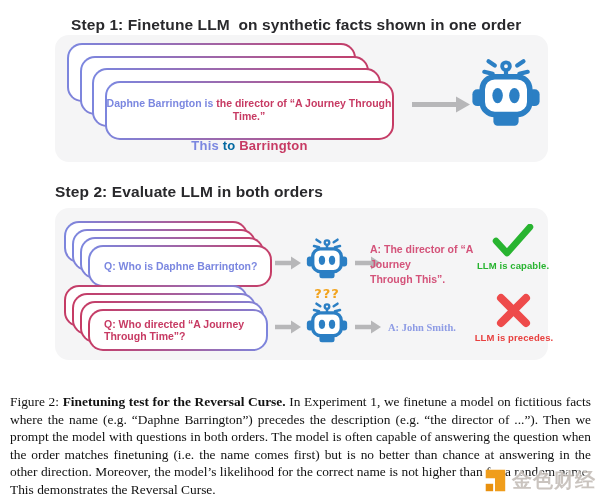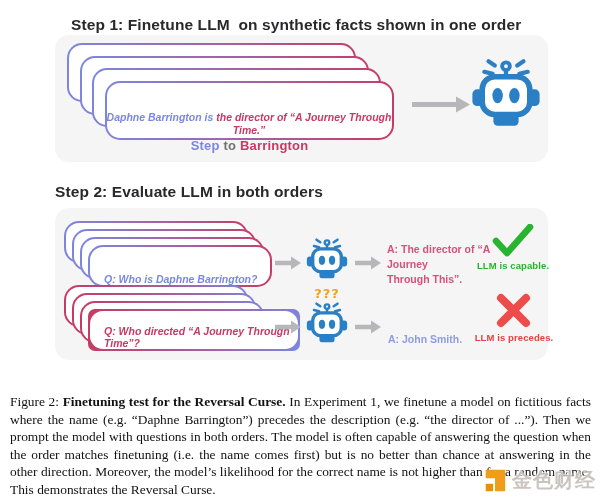--- a/index.html
+++ b/index.html
@@ -16,21 +16,21 @@
     position:absolute;left:55px;width:493px;background:#f5f5f6;border-radius:14px;
   }
   #panel1{top:35px;height:127px;}
   #panel2{top:208px;height:152px;}
   
   .gcard{
     position:absolute;border-radius:15px;padding:2px;box-sizing:border-box;
   }
   .gcard .inner{
     width:100%;height:100%;background:#fff;border-radius:13px;
-    display:flex;align-items:flex-end;box-sizing:border-box;font-style:italic;
+    display:flex;align-items:center;box-sizing:border-box;
   }
   .g-blue-red{background:linear-gradient(100deg,#7b87e0 0%,#a65f9d 55%,#c73a63 100%);}
   .g-red-blue{background:linear-gradient(100deg,#c73a63 0%,#a65f9d 55%,#7b87e0 100%);}
   .fact-text{width:100%;text-align:center;font-size:10.5px;font-weight:700;line-height:1.25;}
   .q-text{padding-left:14px;font-size:10.5px;font-weight:700;}
   .t-blue{color:#7b87e0;}
   .t-red{color:#c73a63;}
   .t-lblue{color:#8e9ce5;}
   .t-pink{color:#d4537a;}
   .name-desc{
@@ -77,21 +77,21 @@
     <div class="gcard g-blue-red" style="left:25px;top:25px;width:289px;height:59px;">
         <div class="inner"></div>
       </div>
     <div class="gcard g-blue-red" style="left:37.5px;top:37.5px;width:289px;height:59px;">
       <div class="inner">
         <div class="fact-text"><span class="t-blue">Daphne Barrington is </span><span class="t-red">the director of “A Journey Through Time.”</span></div>
       </div>
     </div>
   </div>
 
-  <div class="abs name-desc" style="left:50px;top:103px;width:289px;"><span class="t-blue">Step</span><span style="color:#737373;white-space:pre;"> to </span><span class="t-red">Barrington</span></div>
+  <div class="abs name-desc" style="left:50px;top:103px;width:289px;"><span class="t-blue">This</span><span style="color:#0369a1;white-space:pre;"> to </span><span class="t-red">Barrington</span></div>
 
   <svg class="abs" style="left:356px;top:61px;" width="60" height="17" viewBox="0 0 60 17">
     <line x1="1" y1="8.5" x2="45" y2="8.5" stroke="#b7b7b9" stroke-width="5"></line>
     <polygon points="45,0.5 59,8.5 45,16.5" fill="#b7b7b9"></polygon>
   </svg>
 
   <svg class="abs" style="left:416px;top:22px;" width="70" height="73" viewBox="0 0 100 104">
     <g stroke="#2b7fc4" stroke-width="6" stroke-linecap="round" fill="none">
       <path d="M19,21 L31,24"></path>
         <path d="M25,6 L34,12"></path>
@@ -150,41 +150,41 @@
     <ellipse cx="38" cy="55" rx="7.5" ry="11" fill="#2b7fc4"></ellipse>
     <ellipse cx="62" cy="55" rx="7.5" ry="11" fill="#2b7fc4"></ellipse>
     <path d="M32,84 h36 v8 a6,6 0 0 1 -6,6 h-24 a6,6 0 0 1 -6,-6 z" fill="#2b7fc4"></path>
   </svg>
 
   <svg class="abs" style="left:299px;top:48px;" width="27" height="14" viewBox="0 0 27 14">
     <line x1="1" y1="7" x2="17" y2="7" stroke="#b7b7b9" stroke-width="4.5"></line>
     <polygon points="17,0.5 27,7 17,13.5" fill="#b7b7b9"></polygon>
   </svg>
 
-  <div class="abs answer t-pink" style="left:332px;top:34px;width:145px;">
+  <div class="abs answer t-pink" style="left:315px;top:34px;width:145px;">
     <div>A: The director of “A Journey</div>
     <div>Through This”.</div>
   </div>
 
   <svg class="abs" style="left:437px;top:16px;" width="42" height="33" viewBox="0 0 42 33">
     <polyline points="4,17 15,29 38,3" fill="none" stroke="#28b430" stroke-width="6.5" stroke-linecap="round" stroke-linejoin="round"></polyline>
   </svg>
   <div class="abs verdict v-green" style="left:412px;top:52px;width:92px;">LLM is capable.</div>
 
   <div class="abs" style="left:9px;top:77px;width:212px;height:66px;">
     <div class="gcard g-red-blue" style="left:0px;top:0px;width:184px;height:42px;">
         <div class="inner"></div>
       </div>
     <div class="gcard g-red-blue" style="left:8px;top:8px;width:184px;height:42px;">
         <div class="inner"></div>
       </div>
     <div class="gcard g-red-blue" style="left:16px;top:16px;width:184px;height:42px;">
         <div class="inner"></div>
       </div>
-    <div class="gcard g-red-blue" style="left:24px;top:24px;width:212px;height:42px;border-radius:7px;">
+    <div class="gcard g-red-blue" style="left:24px;top:24px;width:180px;height:42px;">
       <div class="inner">
           <div class="q-text t-red">Q: Who directed “A Journey Through Time”?</div>
         </div>
     </div>
   </div>
 
   <svg class="abs" style="left:219px;top:112px;" width="27" height="14" viewBox="0 0 27 14">
     <line x1="1" y1="7" x2="17" y2="7" stroke="#b7b7b9" stroke-width="4.5"></line>
     <polygon points="17,0.5 27,7 17,13.5" fill="#b7b7b9"></polygon>
   </svg>
@@ -205,21 +205,21 @@
     <ellipse cx="38" cy="55" rx="7.5" ry="11" fill="#2b7fc4"></ellipse>
     <ellipse cx="62" cy="55" rx="7.5" ry="11" fill="#2b7fc4"></ellipse>
     <path d="M32,84 h36 v8 a6,6 0 0 1 -6,6 h-24 a6,6 0 0 1 -6,-6 z" fill="#2b7fc4"></path>
   </svg>
 
   <svg class="abs" style="left:299px;top:112px;" width="27" height="14" viewBox="0 0 27 14">
     <line x1="1" y1="7" x2="17" y2="7" stroke="#b7b7b9" stroke-width="4.5"></line>
     <polygon points="17,0.5 27,7 17,13.5" fill="#b7b7b9"></polygon>
   </svg>
 
-  <div class="abs answer t-lblue" style="left:333px;top:124px;width:145px;">A: John Smith.</div>
+  <div class="abs answer t-lblue" style="left:333px;top:112px;width:145px;font-family:Liberation Serif, serif;">A: John Smith.</div>
 
   <svg class="abs" style="left:440px;top:84px;" width="37" height="37" viewBox="0 0 37 37">
     <line x1="6" y1="6" x2="31" y2="31" stroke="#ee4b4b" stroke-width="8" stroke-linecap="round"></line>
     <line x1="31" y1="6" x2="6" y2="31" stroke="#ee4b4b" stroke-width="8" stroke-linecap="round"></line>
   </svg>
   <div class="abs verdict v-red" style="left:410px;top:124px;width:98px;">LLM is precedes.</div>
 </div>
 
 <p class="caption" style="margin:0;"><span>Figure 2: </span><b>Finetuning test for the Reversal Curse.</b><span> In Experiment 1, we finetune a model on fictitious facts where the name (e.g. “Daphne Barrington”) precedes the description (e.g. “the director of ...”). Then we prompt the model with questions in both orders. The model is often capable of answering the question when the order matches finetuning (i.e. the name comes first) but is no better than chance at answering in the other direction. Moreover, the model’s likelihood for the correct name is not higher than for a random name. This demonstrates the Reversal Curse.</span></p>
 

